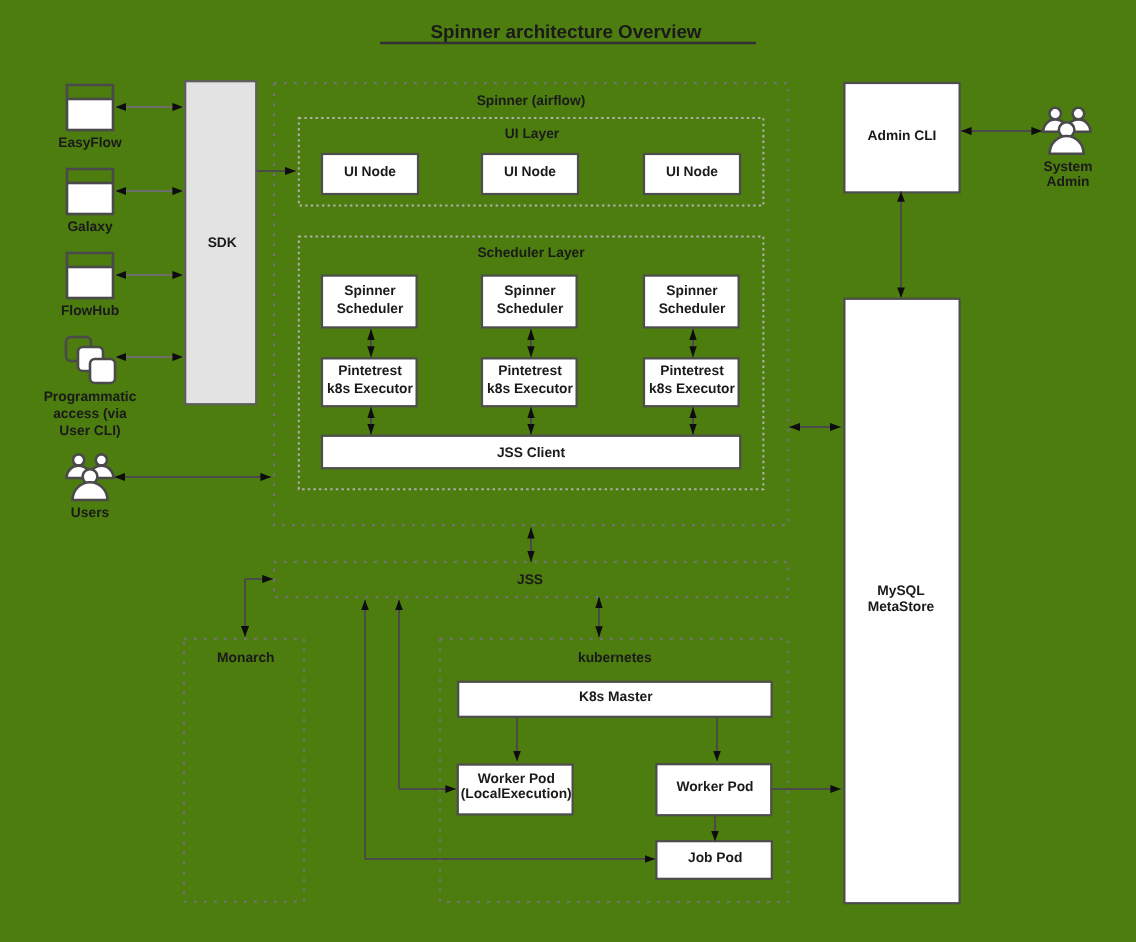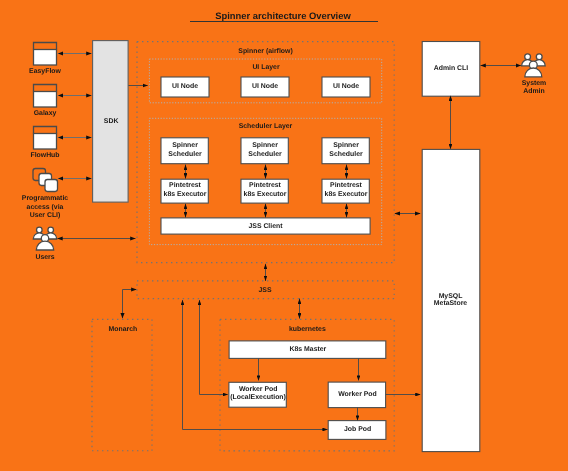--- a/index.html
+++ b/index.html
@@ -1,18 +1,18 @@
 <!DOCTYPE html>
 <html><head>
 <meta charset="utf-8">
 <title>Spinner architecture Overview</title>
 <style>
   html,body{margin:0;padding:0;background:#ffffff;}
   body{width:568px;height:471px;overflow:hidden;font-family:"Liberation Sans",sans-serif;}
-  #canvas{position:relative;width:568px;height:471px;background:#f97316;}
+  #canvas{position:relative;width:568px;height:471px;background:#4d7c0f;}
   svg{display:block;shape-rendering:geometricPrecision;text-rendering:geometricPrecision;}
   text{-webkit-font-smoothing:antialiased;}
   .lbl{font-family:"Liberation Sans",sans-serif;font-weight:bold;fill:#1a1a1a;font-size:6.9px;text-anchor:middle;dominant-baseline:middle;}
   .title{font-size:9.4px;font-weight:bold;fill:#1a1a1a;text-anchor:middle;}
   .box-d{fill:#ffffff;stroke:#4d4d4d;stroke-width:1.1;}
   .dash{fill:none;stroke:#737373;stroke-width:1.1;stroke-dasharray:1.4 3.6;}
   .dash2{fill:none;stroke:#b0b0b0;stroke-width:1;stroke-dasharray:1.2 1.6;}
   .ln{stroke:#4a4a4a;stroke-width:0.95;fill:none;}
   .ln2{stroke:#6e6e6e;stroke-width:1.1;fill:none;}
   .ico{stroke:#4a4a4a;stroke-width:1.3;fill:none;}

